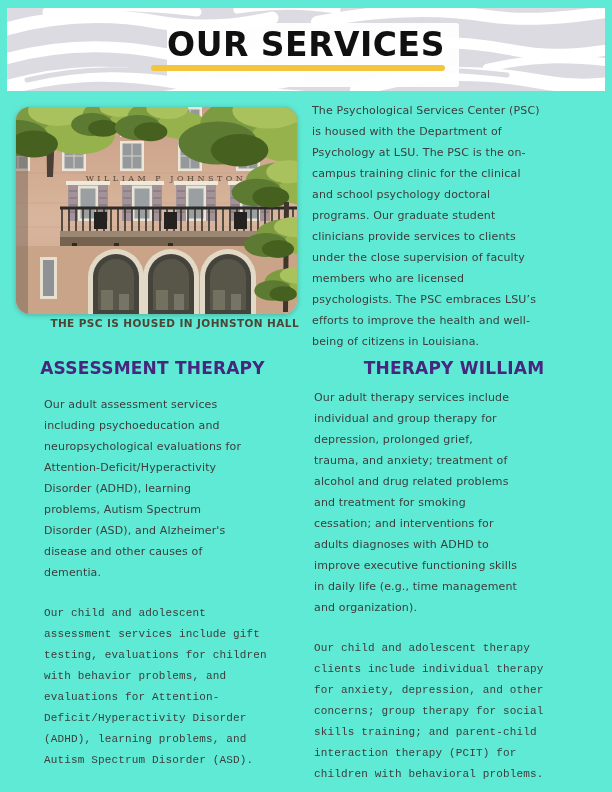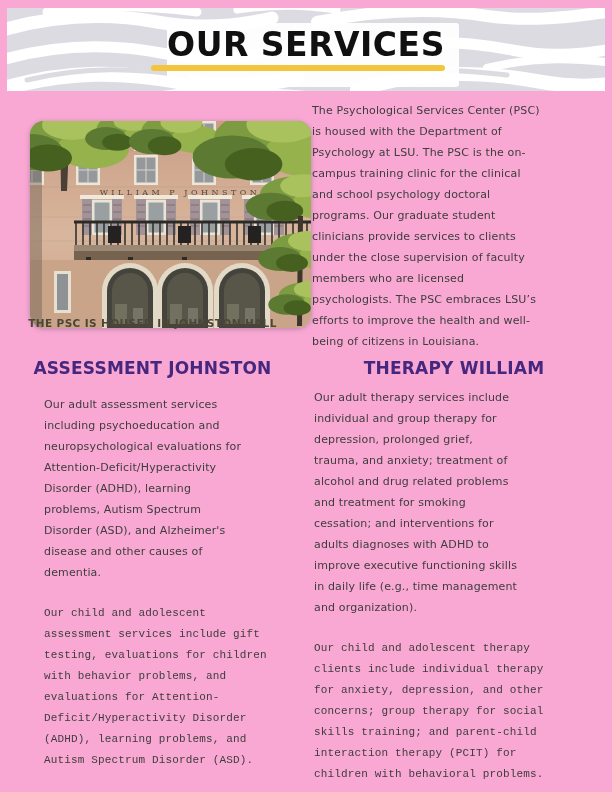--- a/index.html
+++ b/index.html
@@ -1,17 +1,17 @@
 <!DOCTYPE html>
 <html><head>
 <meta charset="utf-8">
 <style>
   html,body{margin:0;padding:0;background:#ffffff;}
   .page{
-    position:relative;width:612px;height:792px;margin:0 auto;background:#f9a8d4;
+    position:relative;width:612px;height:792px;margin:0 auto;background:#5eead4;
     font-family:"DejaVu Sans","Liberation Sans",sans-serif;overflow:hidden;
   }
   
   .band{position:absolute;left:7px;top:8px;width:598px;height:83px;overflow:hidden;}
   .band svg{position:absolute;left:0;top:0;}
   .band h1{
     position:absolute;left:0;top:17px;width:100%;margin:0;text-align:center;
     font-size:33px;font-weight:bold;letter-spacing:.5px;color:#101010;line-height:40px;
   }
   .title-underline{
@@ -67,21 +67,21 @@
         <path d="M20 72 C 80 58, 130 60, 180 68" stroke-width="5"></path>
         <path d="M340 71 C 400 59, 450 61, 500 67" stroke-width="5"></path>
         <path d="M180 30 C 230 22, 270 22, 310 26" stroke-width="4"></path>
       </g>
       <rect x="160" y="15" width="292" height="64" rx="3" fill="#ffffff" opacity="0.95"></rect>
     </svg>
     <h1>OUR SERVICES</h1>
   </div>
   <div class="title-underline" style="background: rgb(242, 197, 61);"></div>
 
-  <figure class="photo" style="margin:18px">
+  <figure class="photo" style="margin:4px">
     <svg width="281" height="207" viewBox="0 0 281 207">
       <defs>
         <linearGradient id="gBrick" x1="0" y1="0" x2="0" y2="1">
           <stop offset="0" stop-color="#c99e85"></stop>
           <stop offset="0.55" stop-color="#d8b69d"></stop>
           <stop offset="1" stop-color="#c8a185"></stop>
         </linearGradient>
         <g id="win">
           <rect x="0" y="0" width="24" height="30" fill="#ece6d9"></rect>
           <rect x="2.5" y="2.5" width="19" height="25" fill="#96999c"></rect>
@@ -211,38 +211,38 @@
         <use href="#leaf1" transform="translate(143,10) scale(1.05)"></use>
         <use href="#leaf1" transform="translate(238,18) scale(1.8)"></use>
         <use href="#leaf1" transform="translate(264,74) scale(1.15)"></use>
         <path d="M268 95 L273 95 L272 205 L267 205 Z" fill="#3e362c"></path>
         <use href="#leaf1" transform="translate(270,128) scale(1.0)"></use>
         <use href="#leaf1" transform="translate(274,175) scale(0.85)"></use>
       </g>
     </svg>
   </figure>
 
-  <div class="caption" style="color: rgb(77, 70, 55);">THE PSC IS HOUSED IN JOHNSTON HALL</div>
+  <div class="caption" style="color: rgb(77, 70, 55); text-align: right;">THE PSC IS HOUSED IN JOHNSTON HALL</div>
 
   <div class="intro">
     <p class="bodytext">The Psychological Services Center (PSC)
 is housed with the Department of
 Psychology at LSU. The PSC is the on-
 campus training clinic for the clinical
 and school psychology doctoral
 programs. Our graduate student
 clinicians provide services to clients
 under the close supervision of faculty
 members who are licensed
 psychologists. The PSC embraces LSU’s
 efforts to improve the health and well-
 being of citizens in Louisiana.</p>
   </div>
 
-  <h2 class="col-head head-left" style="color: rgb(70, 39, 126);">ASSESSMENT JOHNSTON</h2>
+  <h2 class="col-head head-left" style="color: rgb(70, 39, 126);">ASSESSMENT THERAPY</h2>
   <h2 class="col-head head-right" style="color: rgb(70, 39, 126);">THERAPY WILLIAM</h2>
 
   <div class="col-left">
     <p class="bodytext">Our adult assessment services
 including psychoeducation and
 neuropsychological evaluations for
 Attention-Deficit/Hyperactivity
 Disorder (ADHD), learning
 problems, Autism Spectrum
 Disorder (ASD), and Alzheimer's

